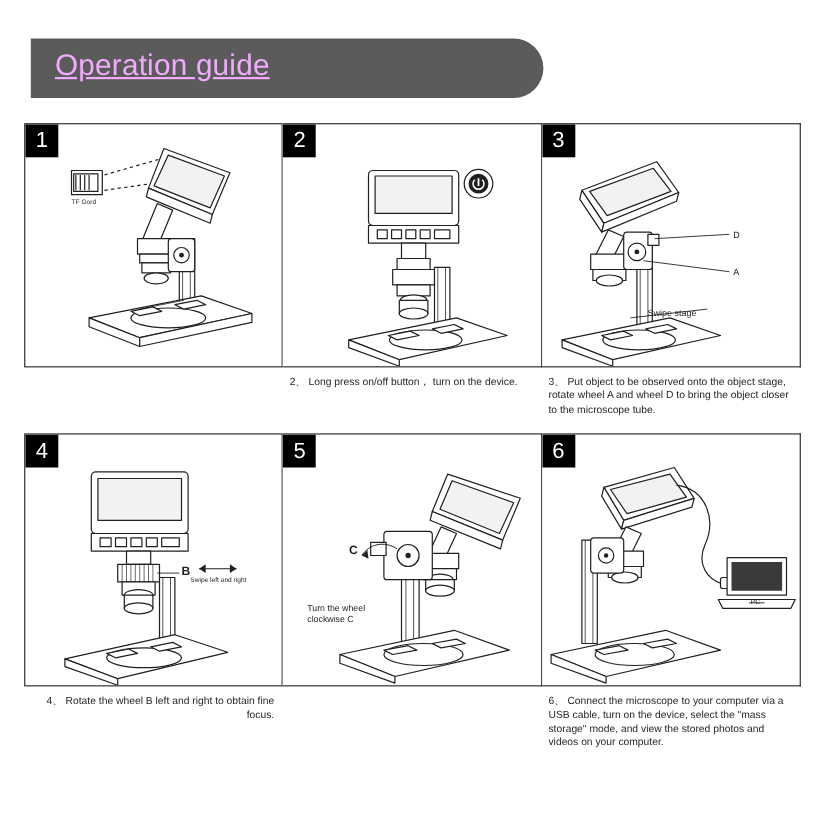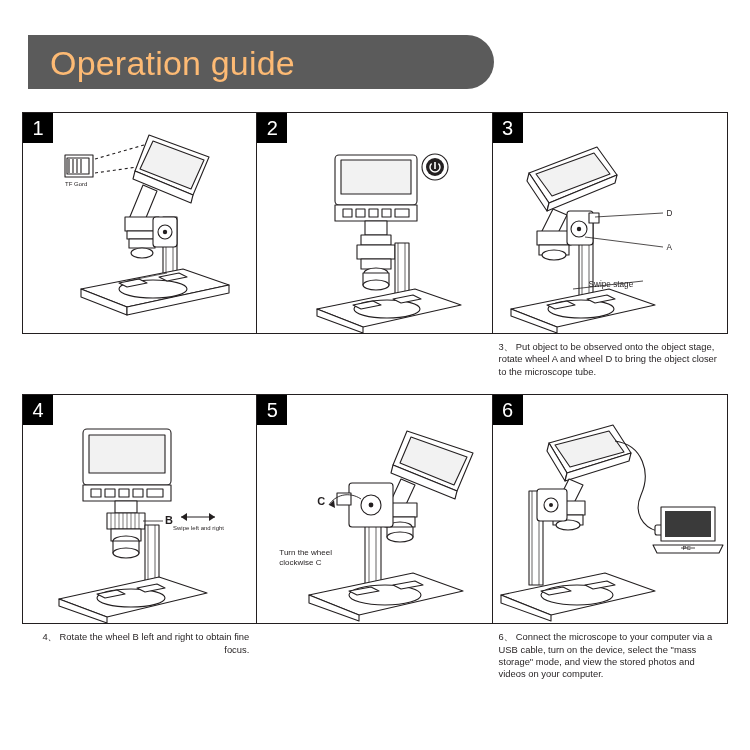--- a/index.html
+++ b/index.html
@@ -23,24 +23,25 @@
     top: 35px;
     width: 466px;
     height: 54px;
     background: #5b5b5b;
     border-radius: 0 27px 27px 0;
   }
   .header-title {
     position: absolute;
     left: 22px;
     top: 9px;
-    font-size: 34px;
-    color: #fdba74;
+    font-size: 27px;
+    color: #f0abfc;
     letter-spacing: 0.2px;
     font-weight: 400;
+    text-decoration: underline;
   }
 
   
   .grid {
     position: absolute;
     left: 22px;
     top: 112px;
     width: 706px;
   }
   .row {
@@ -198,20 +199,24 @@
 
               <path d="M60 196 L158 176 L204 192 L106 214 Z" fill="#fff"></path>
               <path d="M60 196 L60 203 L106 220 L106 214 Z" fill="#fff"></path>
               <ellipse cx="130" cy="196" rx="33" ry="9" fill="#fff"></ellipse>
               <path d="M96 192 l20 -4 l8 4 l-20 4 z" fill="#fff"></path>
               <path d="M136 186 l20 -4 l8 4 l-20 4 z" fill="#fff"></path>
             </g>
           </svg>
         </div>
       </div>
+      <div class="caption">
+        <span class="num">2</span><span>、</span>
+        <span class="txt">Long press on/off button， turn on the device.</span>
+      </div>
     </div>
 
     <div class="cell">
       <div class="figbox">
         <div class="numbox">3</div>
         <div class="svgwrap">
           <svg width="234" height="221" viewBox="0 0 234 221">
             <g fill="none" stroke="#231f20" stroke-width="1.1" stroke-linejoin="round">
 
               <path d="M36 60 L104 34 L124 62 L56 90 Z" fill="#fff"></path>

